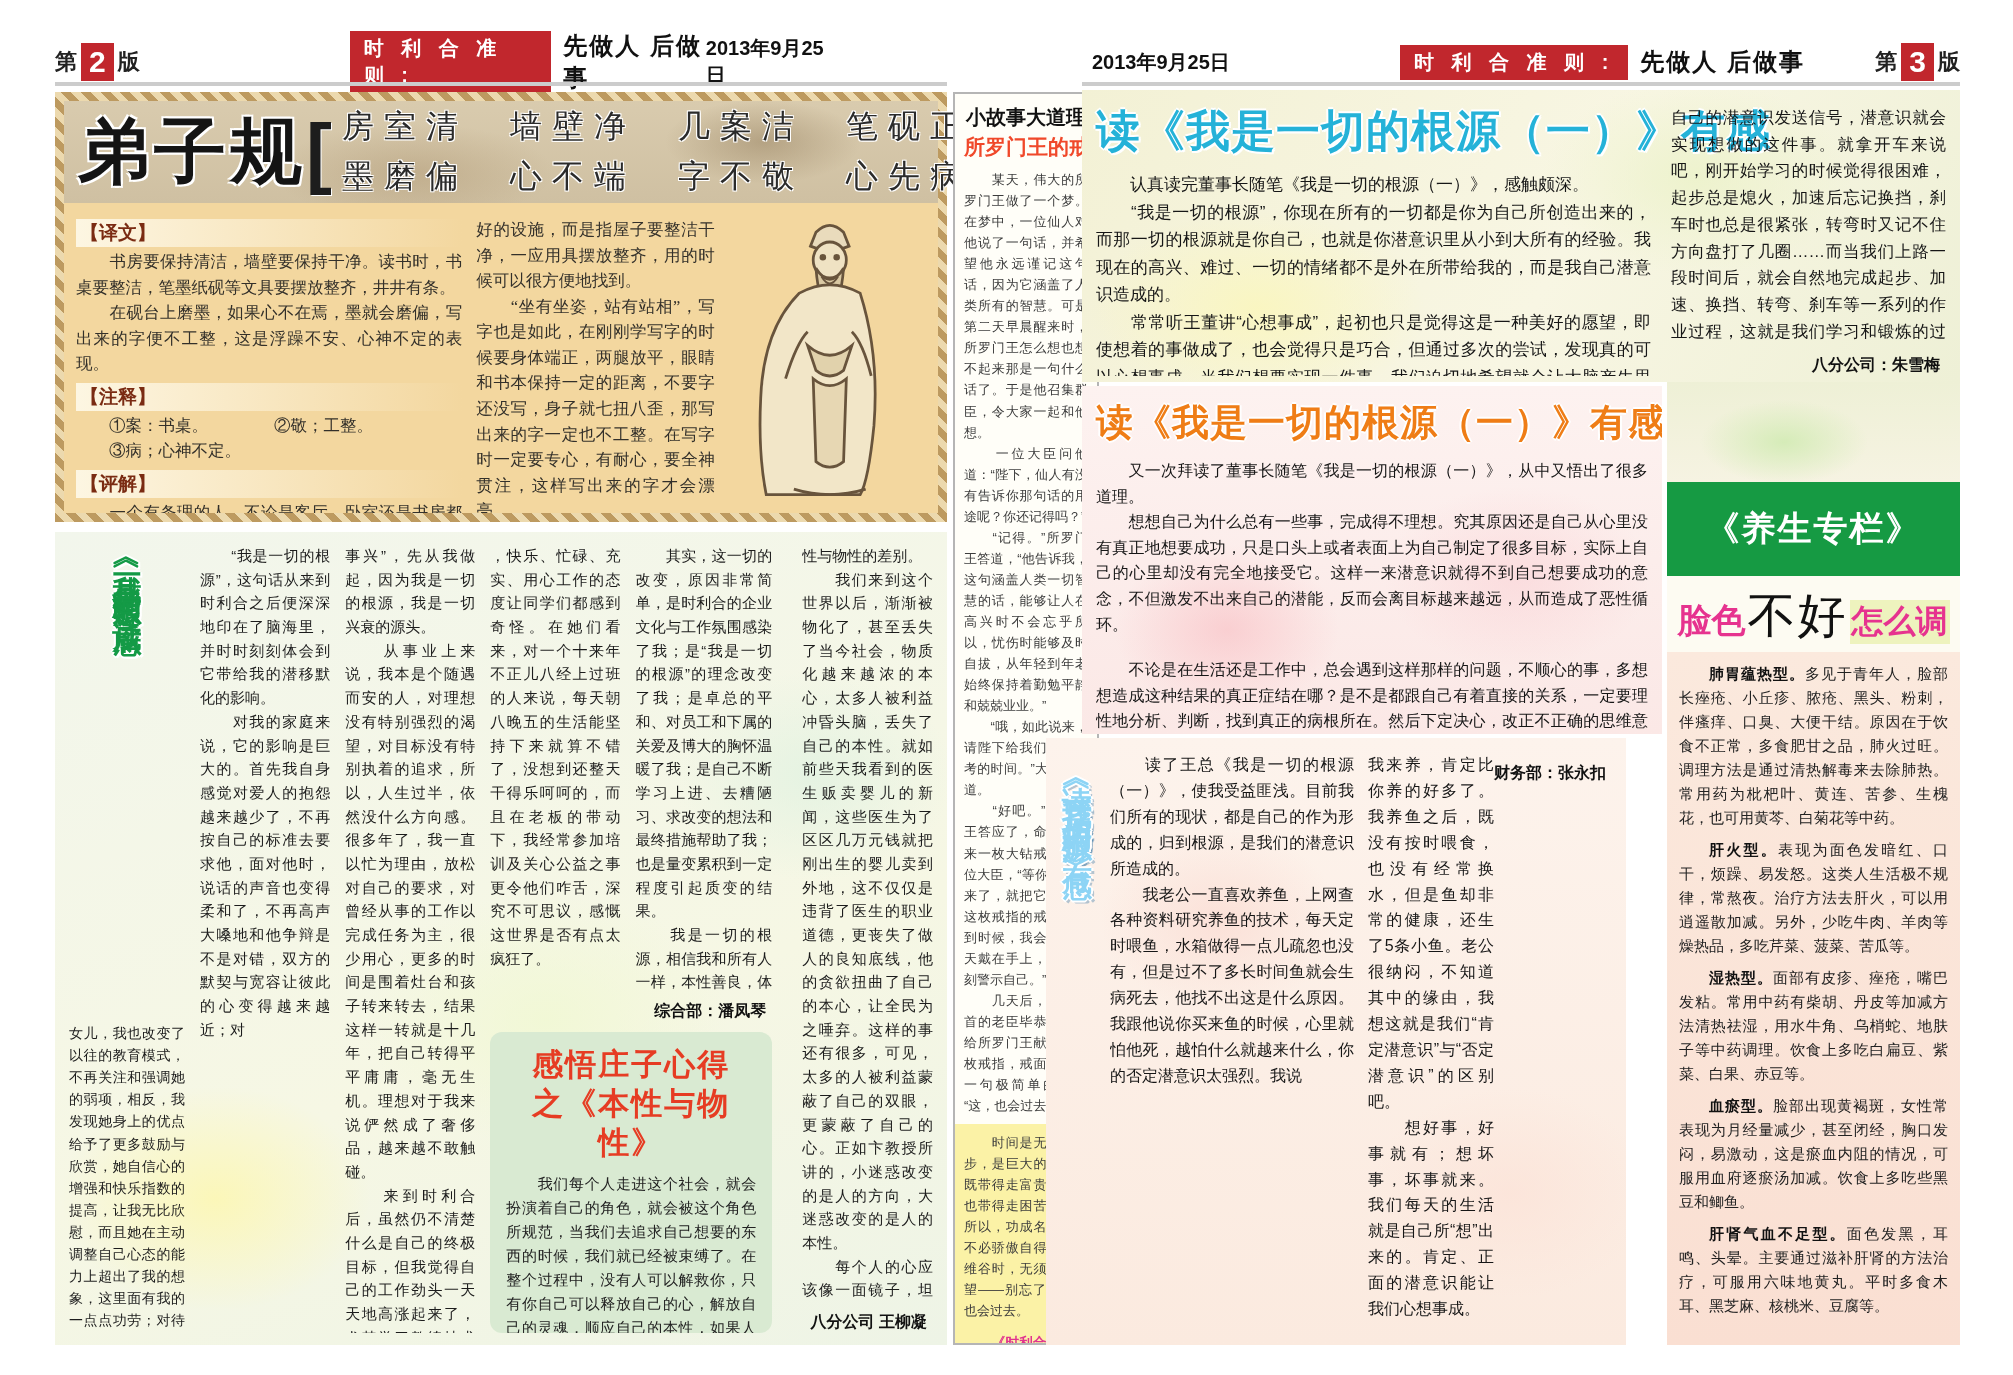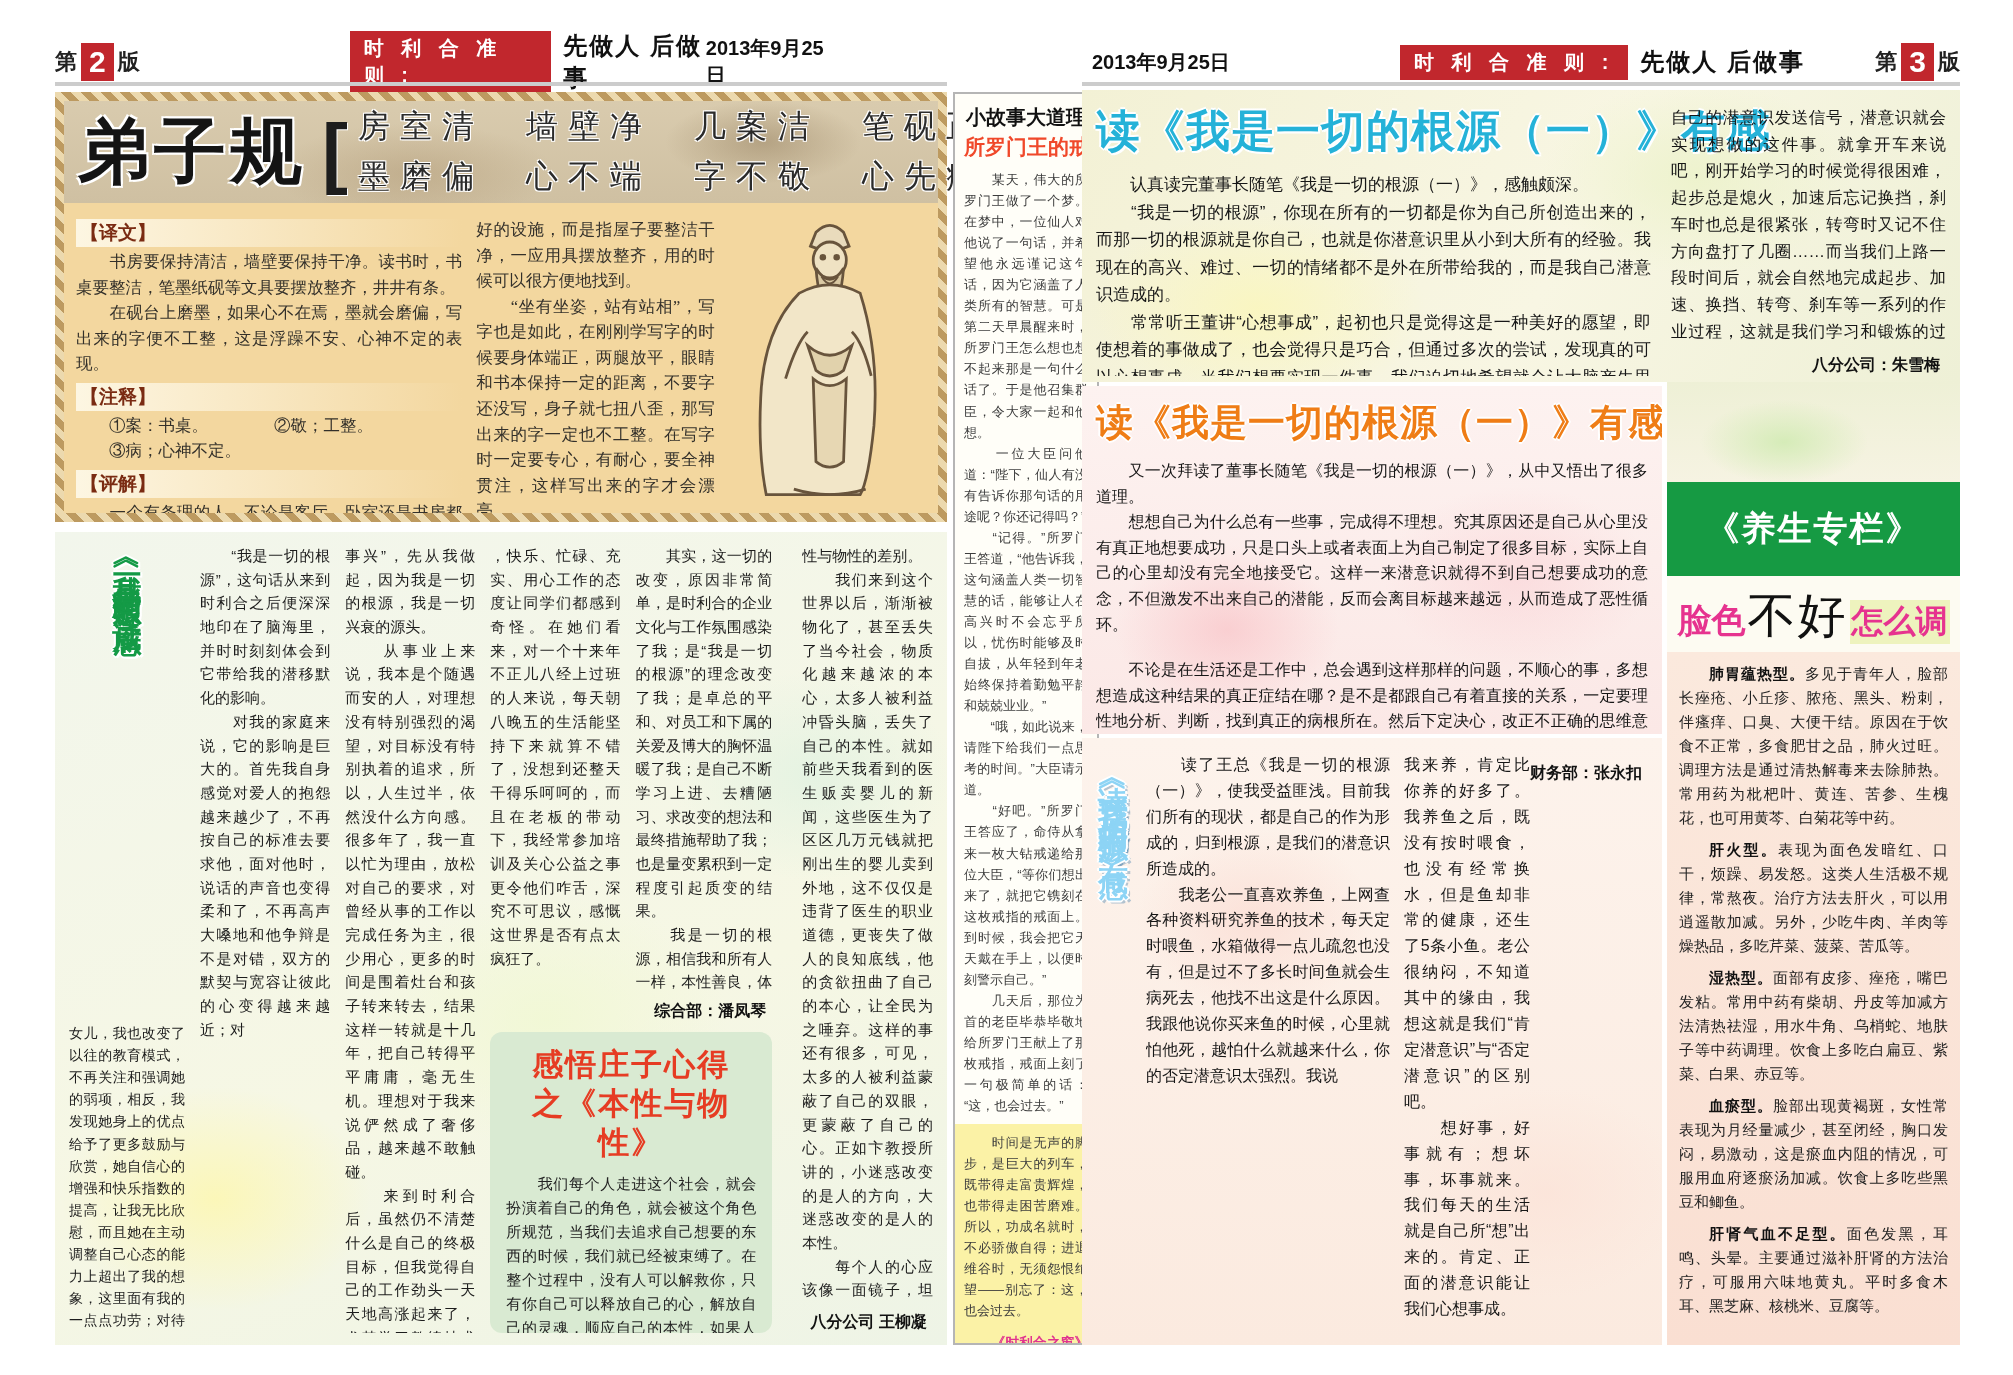--- a/index.html
+++ b/index.html
@@ -16,21 +16,21 @@
   .dateline{font-size:20px;font-weight:bold;color:#111;}
   .headrule{position:absolute;top:82px;height:4px;background:#cccccc;}
 
   
   .dz-frame{position:absolute;left:55px;top:92px;width:892px;height:430px;
     background:repeating-linear-gradient(45deg,#bd9a60 0 7px,#ecd9ae 7px 14px);padding:9px;box-sizing:border-box;}
   .dz-inner{width:100%;height:100%;background:#f3d79f;display:flex;flex-direction:column;}
   .dz-banner{height:102px;background:
      radial-gradient(140px 60px at 80% 40%,rgba(120,95,60,.35),transparent 70%),
      radial-gradient(200px 70px at 40% 70%,rgba(150,120,80,.28),transparent 70%),
-     linear-gradient(#d9cbae,#cfc0a2);display:flex;align-items:center;padding:0 14px;gap:16px;}
+     linear-gradient(#d9cbae,#cfc0a2);display:flex;align-items:center;padding:0 14px;}
   .dz-title{font-family:"Liberation Serif","DejaVu Serif",serif;font-size:72px;font-weight:900;color:#141414;
      text-shadow:2px 2px 0 #fff,-2px -2px 0 #fff,2px -2px 0 #fff,-2px 2px 0 #fff;letter-spacing:4px;white-space:nowrap;}
   .dz-verse-wrap{display:flex;align-items:center;gap:10px;flex:1;}
   .dz-brk{font-size:78px;color:#1d1d1d;font-weight:bold;line-height:.8;text-shadow:1px 1px 0 #fff;}
   .dz-verses{flex:1;display:flex;flex-direction:column;gap:6px;}
   .dz-verse{font-family:"Liberation Serif","DejaVu Serif",serif;font-size:32px;color:#2b2b2b;letter-spacing:10px;
      text-shadow:1px 1px 0 #fff,-1px -1px 0 #fff,1px -1px 0 #fff,-1px 1px 0 #fff;white-space:nowrap;}
   .dz-main{flex:1;display:flex;padding:10px 12px;gap:14px;box-sizing:border-box;overflow:hidden;}
   .dz-col-l{width:47%;}
   .dz-col-m{width:29%;padding-top:4px;}
@@ -87,21 +87,21 @@
     background:
       radial-gradient(160px 120px at 25% 70%,rgba(248,184,190,.55),transparent 70%),
       radial-gradient(190px 130px at 75% 55%,rgba(250,205,210,.5),transparent 70%),
       linear-gradient(#fdf2f0,#fbe8e6);
     padding:10px 14px;overflow:hidden;}
   .art2-title{font-size:37px;font-weight:900;color:#ef7d16;text-align:center;letter-spacing:1px;margin:2px 0 10px;
     text-shadow:-2px 0 #fff,2px 0 #fff,0 -2px #fff,0 2px #fff;white-space:nowrap;}
   .art2-cols{display:flex;gap:20px;flex-direction:column;}
   .art2-col{flex:1;font-size:16px;line-height:1.6;color:#161616;text-align:justify;white-space:pre-line;overflow:hidden;}
 
-  .art3{position:absolute;left:1082px;top:738px;width:580px;height:607px;box-sizing:border-box;
+  .art3{position:absolute;left:1046px;top:738px;width:580px;height:607px;box-sizing:border-box;
     background:
       radial-gradient(170px 130px at 30% 30%,rgba(250,214,205,.6),transparent 70%),
       radial-gradient(200px 150px at 80% 75%,rgba(252,226,215,.7),transparent 70%),
       linear-gradient(#fdf3ec,#fbeadf);
     display:flex;gap:14px;padding:14px 14px;overflow:hidden;}
   .vtitle-blue{writing-mode:vertical-rl;font-size:30px;font-weight:900;color:#8dd4f5;letter-spacing:6px;line-height:1;
     margin:10px 4px 0 2px;
     text-shadow:-2px 0 #fff,2px 0 #fff,0 -2px #fff,0 2px #fff,3px 3px 0 rgba(40,110,160,.35);}
   .art3-col{flex:1;font-size:16px;line-height:1.62;color:#161616;text-align:justify;white-space:pre-line;overflow:hidden;}
   .art3-right{display:flex;}

